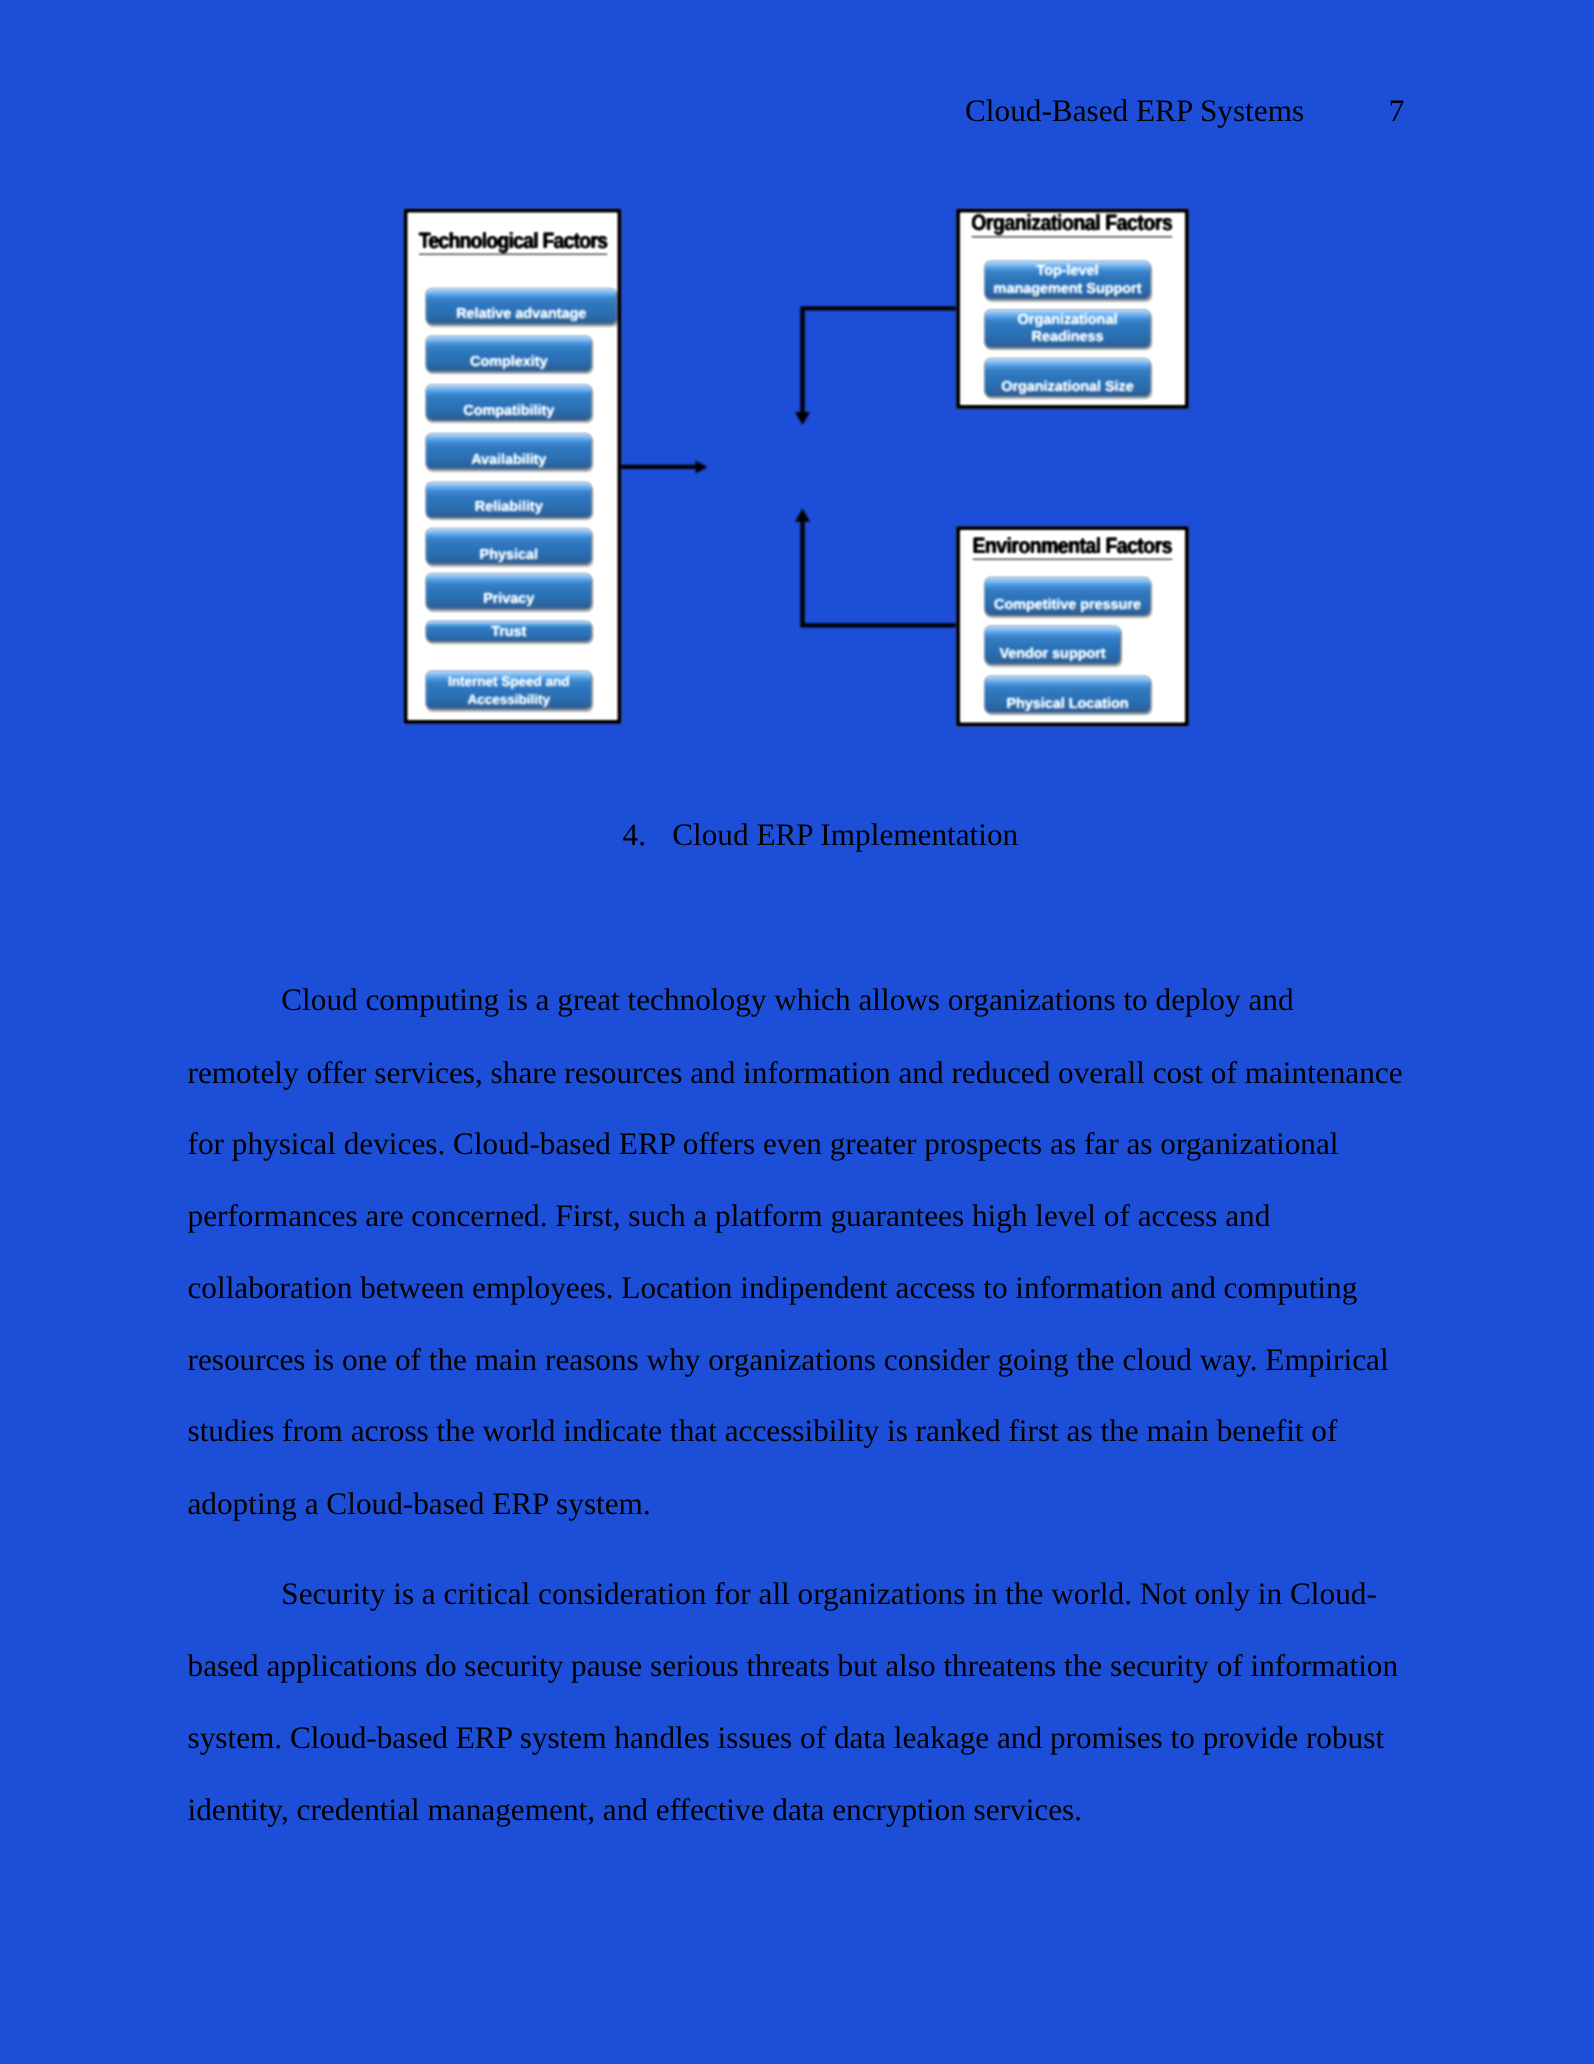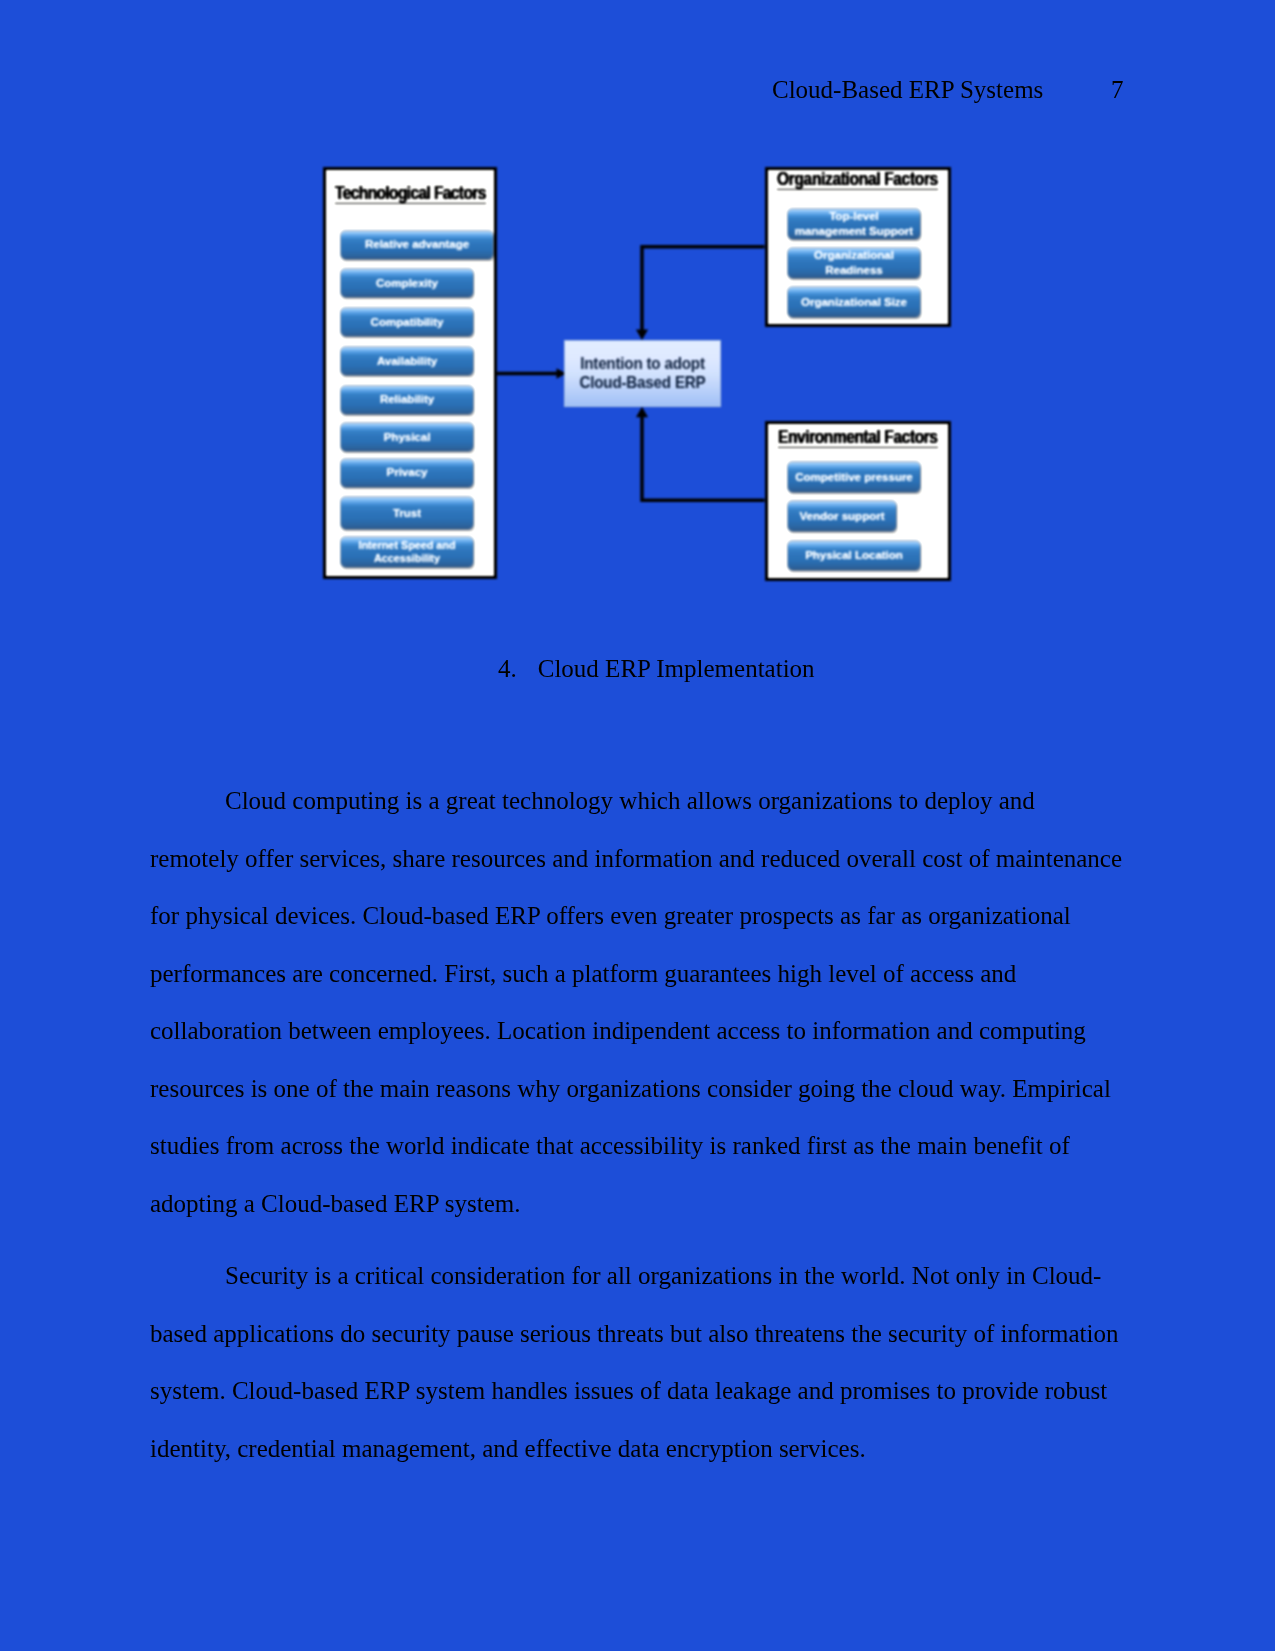--- a/index.html
+++ b/index.html
@@ -25,21 +25,21 @@
       color:#000000;font-size:15.5px;letter-spacing:-0.6px;white-space:nowrap;
       text-shadow:0 0 0.4px #000,0.25px 0 0.3px #000,-0.25px 0 0.3px #000;
       border-bottom:1.1px solid #333;padding-bottom:2px;line-height:13px;
       transform:scaleY(1.14);transform-origin:left bottom;}
   .pill{position:absolute;box-sizing:border-box;border-radius:4.5px;
       outline:0.8px solid rgba(30,60,100,0.45);outline-offset:-0.8px;
       background:linear-gradient(180deg,var(--node-top) 0%,#7eb5e9 10%,#5296d6 20%,#3c80c0 30%,var(--node-mid) 48%,#3271b0 68%,#33689f 86%,var(--node-bottom) 100%);
       box-shadow:1px 2px 2px rgba(0,0,0,0.34), inset 0 1px 0 rgba(255,255,255,0.35);
       color:var(--node-text);font-family:"Liberation Sans",sans-serif;font-weight:bold;
       font-size:11.6px;letter-spacing:-0.05px;text-align:center;
-      display:flex;align-items:center;justify-content:center;line-height:14.3px;
+      display:flex;align-items:flex-end;justify-content:center;line-height:14.3px;
       text-shadow:0 0 1px rgba(255,255,255,0.5);}
   #center-node{position:absolute;left:564px;top:340px;width:157px;height:67px;
       box-sizing:border-box;border:1px solid #9fb6d8;
       background:linear-gradient(180deg,var(--center-top) 0%,#d6e0f6 26%,#c9d8f2 52%,#b4c9ef 76%,var(--center-bottom) 100%);
       color:var(--center-text);font-family:"Liberation Sans",sans-serif;font-weight:bold;
       font-size:15.2px;letter-spacing:-0.2px;line-height:18.3px;text-align:center;
       display:flex;align-items:center;justify-content:center;}
   #center-node span{display:block;transform:scaleY(1.1);}
   .figsvg{position:absolute;left:0;top:0;width:1275px;height:1651px;pointer-events:none;}
   .heading{position:absolute;left:498px;top:654px;font-size:25px;line-height:30px;white-space:nowrap;}
@@ -97,21 +97,21 @@
         </div>
         <div class="pill" style="left: 341px; top: 385.5px; width: 132px; height: 28px;">
           <span>Reliability</span>
         </div>
         <div class="pill" style="left: 341px; top: 423px; width: 132px; height: 28px;">
           <span>Physical</span>
         </div>
         <div class="pill" style="left: 341px; top: 458.5px; width: 132px; height: 28px;">
           <span>Privacy</span>
         </div>
-        <div class="pill" style="left: 341px; top: 497px; width: 132px; height: 32px;">
+        <div class="pill" style="left: 341px; top: 497px; width: 132px; height: 16px;">
           <span>Trust</span>
         </div>
         <div class="pill" style="left: 341px; top: 537px; width: 132px; height: 30px; font-size: 10.9px; line-height: 13.4px;">
           <span>Internet Speed and<br>Accessibility</span>
         </div>
         <div class="pill" style="left: 788px; top: 208.5px; width: 132px; height: 30px; line-height: 14.5px;">
           <span>Top-level<br>management Support</span>
         </div>
         <div class="pill" style="left: 788px; top: 247.5px; width: 132px; height: 30px; line-height: 14.5px;">
           <span>Organizational<br>Readiness</span>
@@ -123,23 +123,20 @@
           <span>Competitive pressure</span>
         </div>
         <div class="pill" style="left: 788px; top: 501px; width: 108px; height: 29.5px;">
           <span>Vendor support</span>
         </div>
         <div class="pill" style="left: 788px; top: 540.5px; width: 132px; height: 29.5px;">
           <span>Physical Location</span>
         </div>
       </div>
 
-    <div id="center-node">
-        <span>Intention to adopt<br>Cloud-Based ERP</span>
-      </div>
   </div>
 
   <div class="heading">
     <span>4.</span><span class="tabgap"></span><span>Cloud ERP Implementation</span>
   </div>
 
 
   <div class="para" id="p1"><span class="ind"></span><span>Cloud computing is a great technology which allows organizations to deploy and remotely offer services, share resources and information and reduced overall cost of maintenance for physical devices. Cloud-based ERP offers even greater prospects as far as organizational performances are concerned. First, such a platform guarantees high level of access and collaboration between employees. Location indipendent access to information and computing resources is one of the main reasons why organizations consider going the cloud way. Empirical studies from across the world indicate that accessibility is ranked first as the main benefit of adopting a Cloud-based ERP system.</span></div>
   <div class="para" id="p2"><span class="ind"></span><span>Security is a critical consideration for all organizations in the world. Not only in Cloud-based applications do security pause serious threats but also threatens the security of information system. Cloud-based ERP system handles issues of data leakage and promises to provide robust identity, credential management, and effective data encryption services.</span></div>
 

